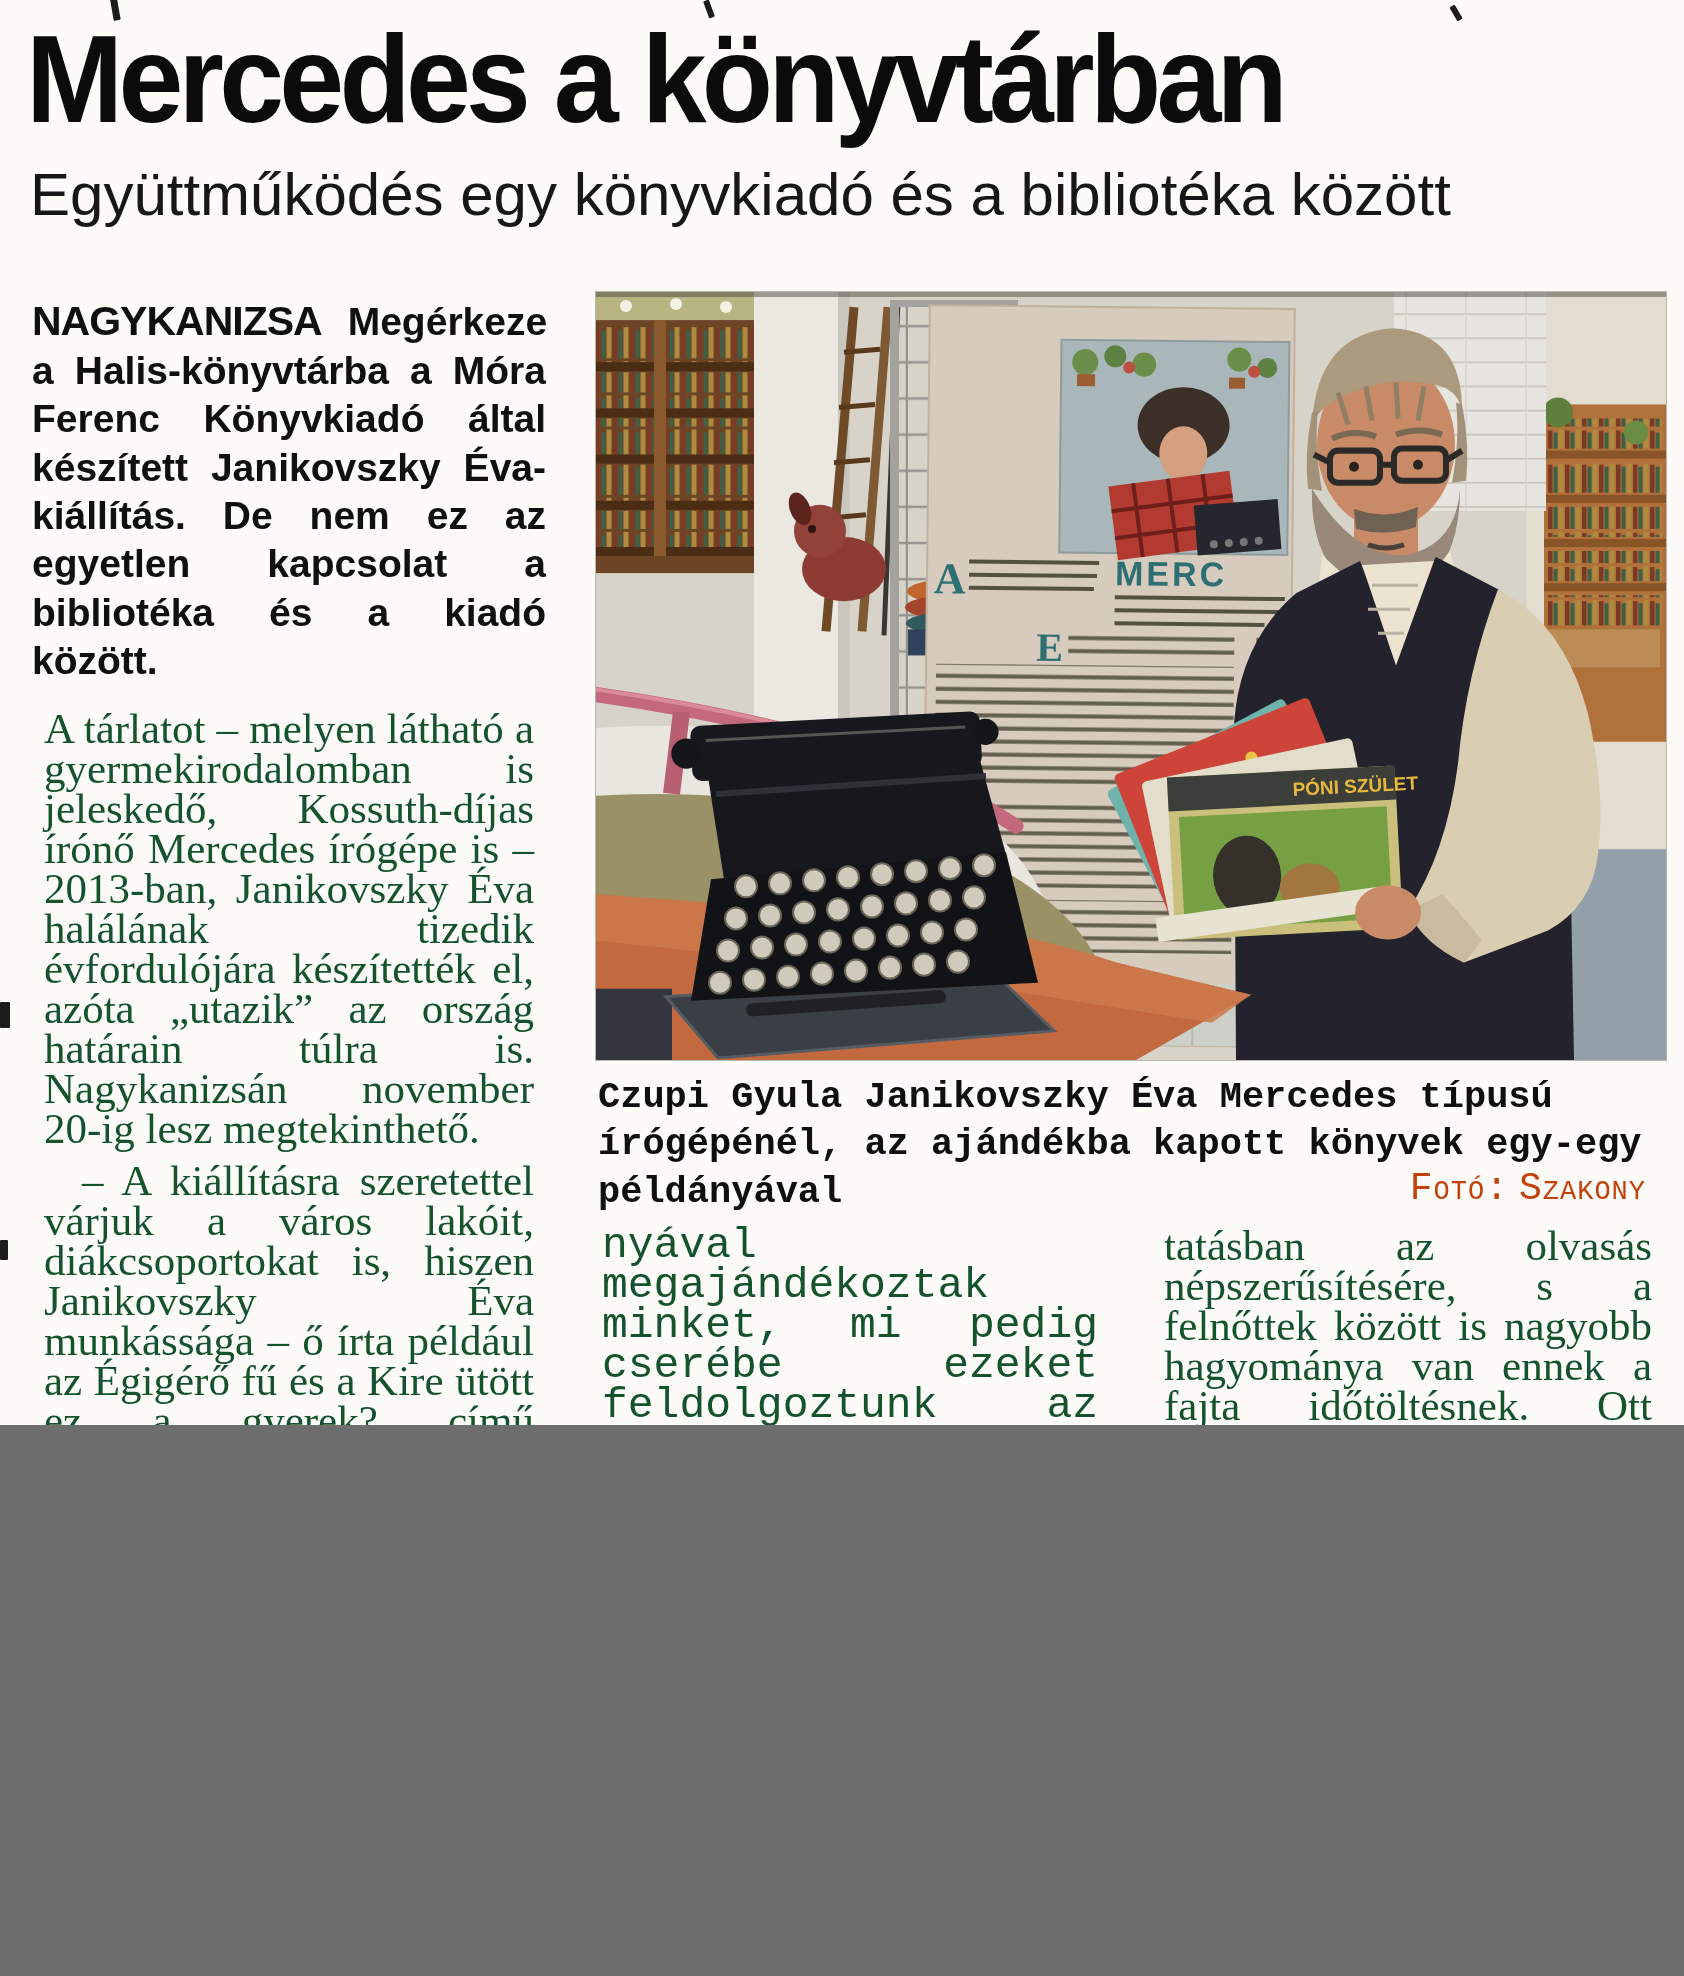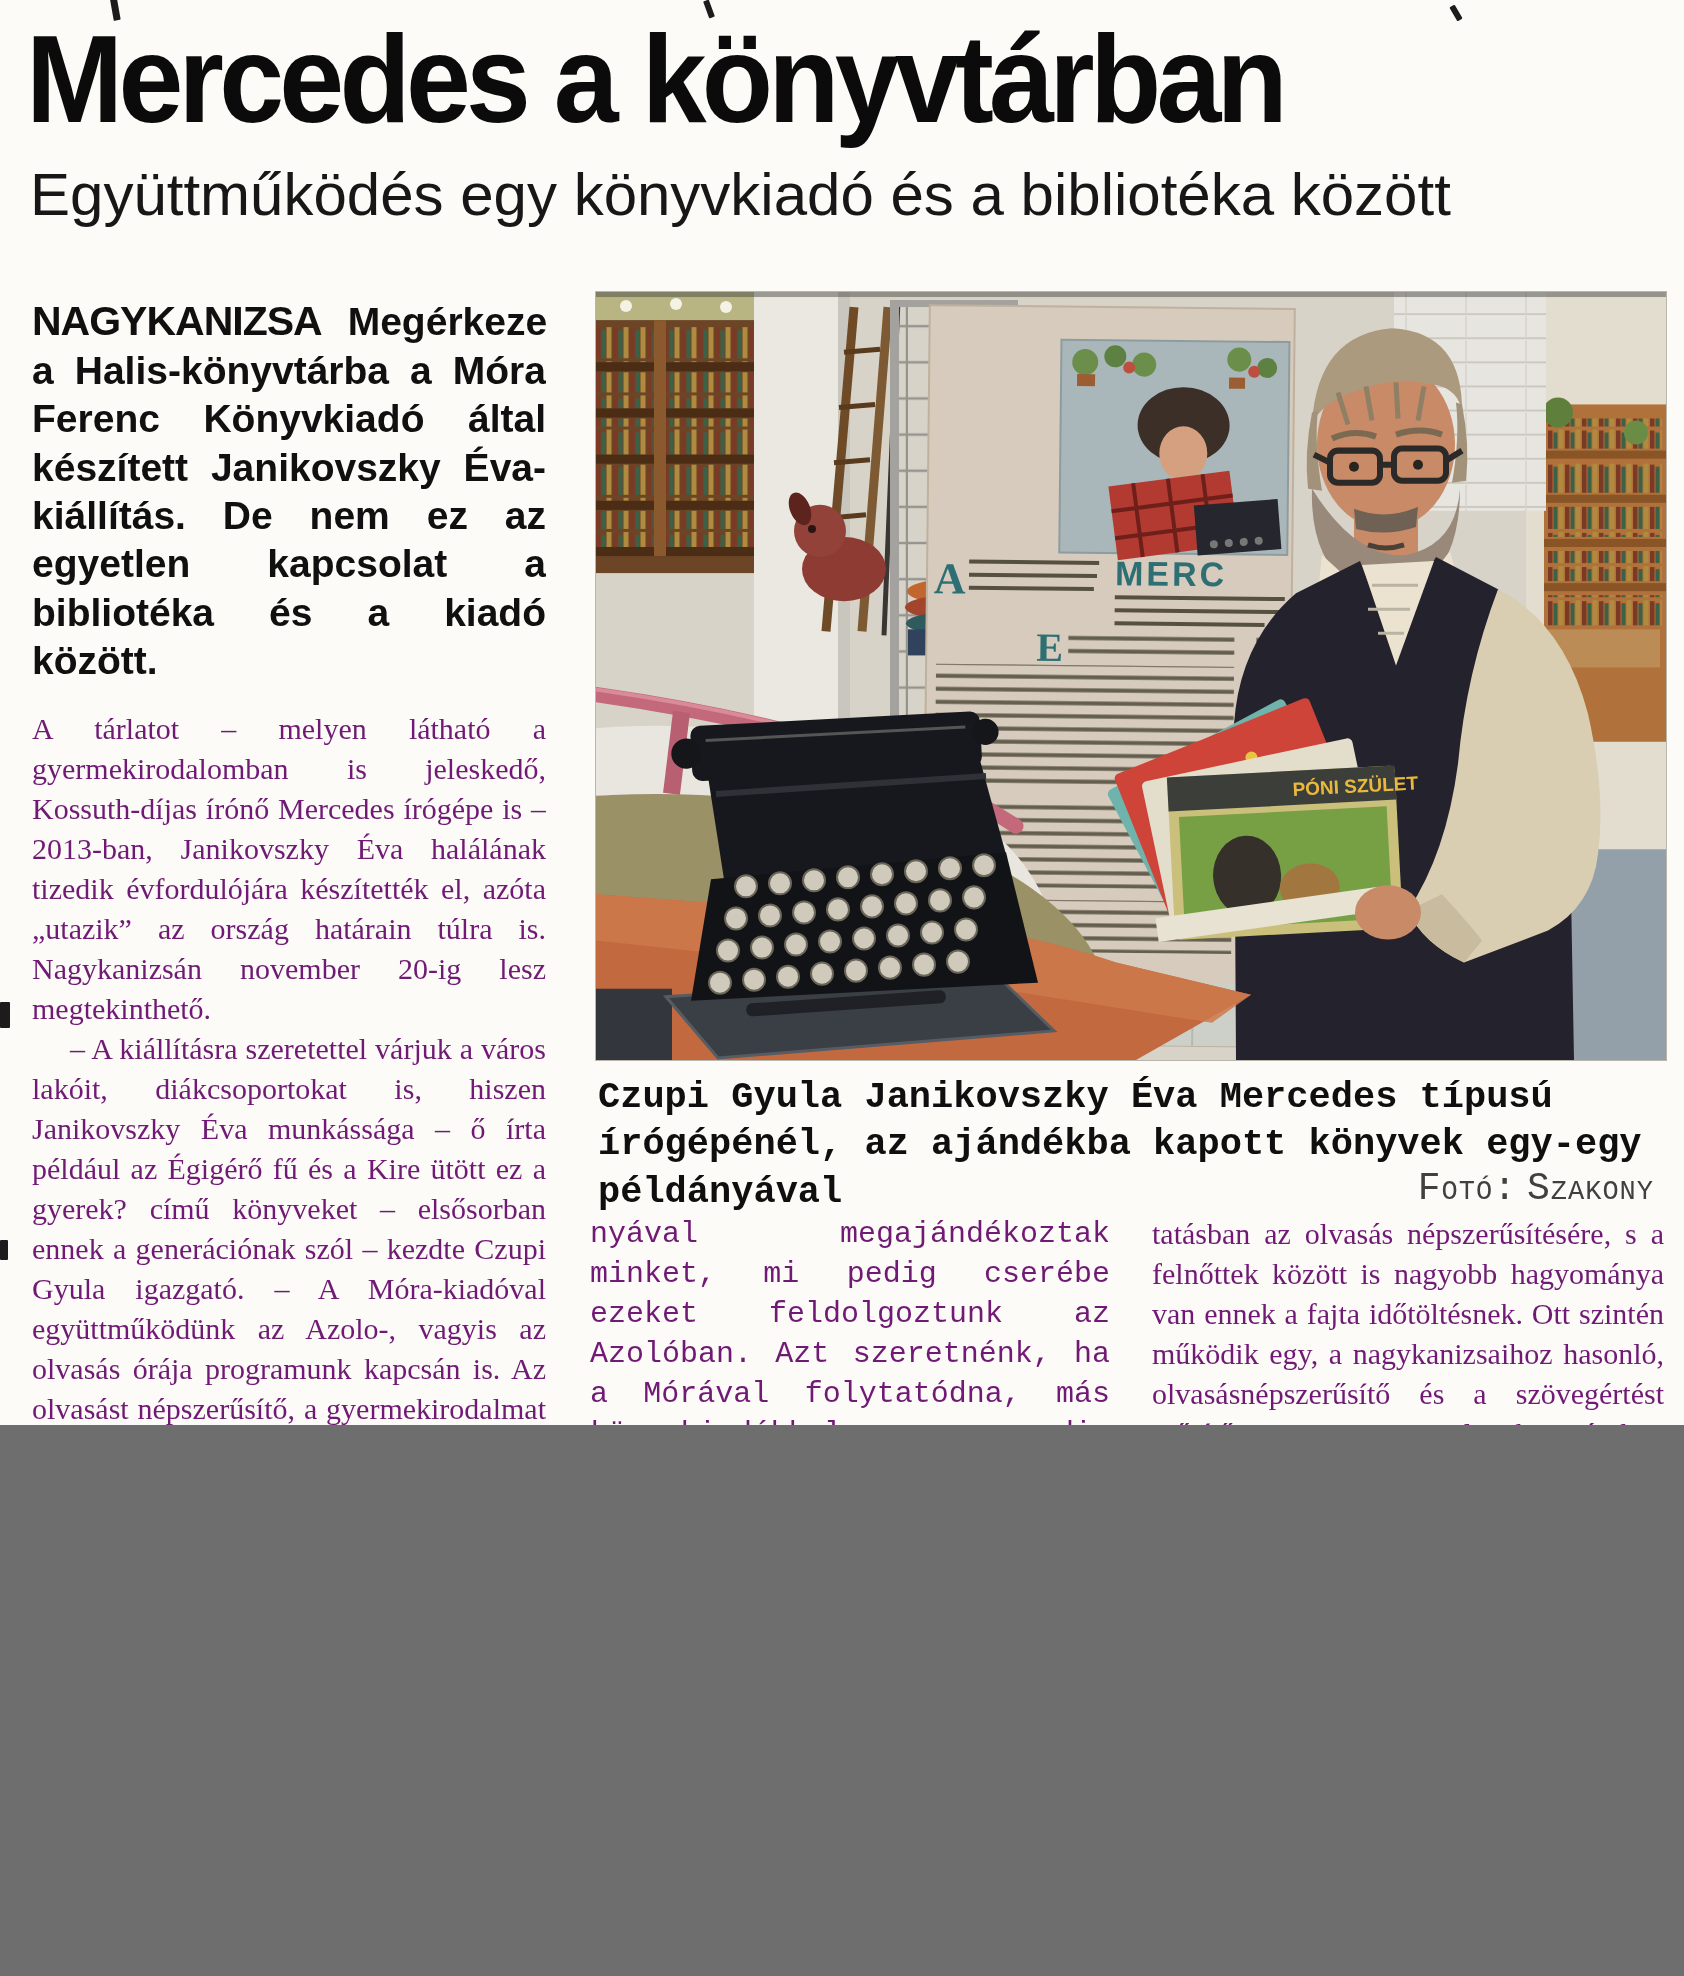--- a/index.html
+++ b/index.html
@@ -12,32 +12,32 @@
   .subheadline{position:absolute;left:30px;top:160px;margin:0;white-space:nowrap;
                font-family:"Liberation Sans",sans-serif;font-weight:400;font-size:60px;color:#171717;}
   
   .col{position:absolute;text-align:justify;}
   .col1{left:32px;top:296px;width:514px;height:1668px;overflow:hidden;}
   .col2{left:590px;top:1214px;width:520px;height:750px;overflow:hidden;font-family:Liberation Mono, monospace;}
   .col3{left:1152px;top:1214px;width:512px;height:752px;}
   .lead{font-family:"Liberation Sans",sans-serif;font-weight:bold;font-size:39px;
         line-height:1.24;margin:0 0 24px 0;color:#101010;}
   .lead .loc{font-size:41px;letter-spacing:-1px;margin-right:26px;}
-  .para{font-size:30px;line-height:40px;margin:0;color:#701a75;}
+  .para{font-size:43px;line-height:40px;margin:12px;color:#14532d;}
   .para:not(.first){text-indent:38px;}
   
   .photo{position:absolute;left:596px;top:292px;width:1070px;height:768px;margin:0;
          outline:1px solid #b9b6ad;}
   .photo svg{display:block;width:1070px;height:768px;}
   
   .caption{position:absolute;left:598px;top:1074px;width:1066px;
            font-family:Liberation Mono, monospace;font-weight:bold;font-size:37px;
            line-height:1.28;color:#0f0f0f;text-align:left;}
-  .credit{position:absolute;right:10px;bottom:2px;font-weight:400;font-variant:small-caps;
-          font-size:38px;letter-spacing:1px;color:#404040;}
+  .credit{position:absolute;right:18px;bottom:2px;font-weight:400;font-variant:small-caps;
+          font-size:38px;letter-spacing:1px;color:#c2410c;}
   .credit .cl{margin-right:10px;}
   
   .signature{position:absolute;right:0;bottom:8px;font-family:"Liberation Sans",sans-serif;
              font-weight:bold;font-size:38px;letter-spacing:1px;color:#0c0c0c;}
   
   .speck{position:absolute;background:#1c1c1c;border-radius:1px;}
   .s1{left:102px;top:4px;width:26px;height:7px;transform:rotate(80deg);}
   .s2{left:700px;top:6px;width:18px;height:6px;transform:rotate(70deg);}
   .s3{left:1448px;top:10px;width:16px;height:6px;transform:rotate(60deg);}
   .s4{left:0px;top:1002px;width:10px;height:26px;}

